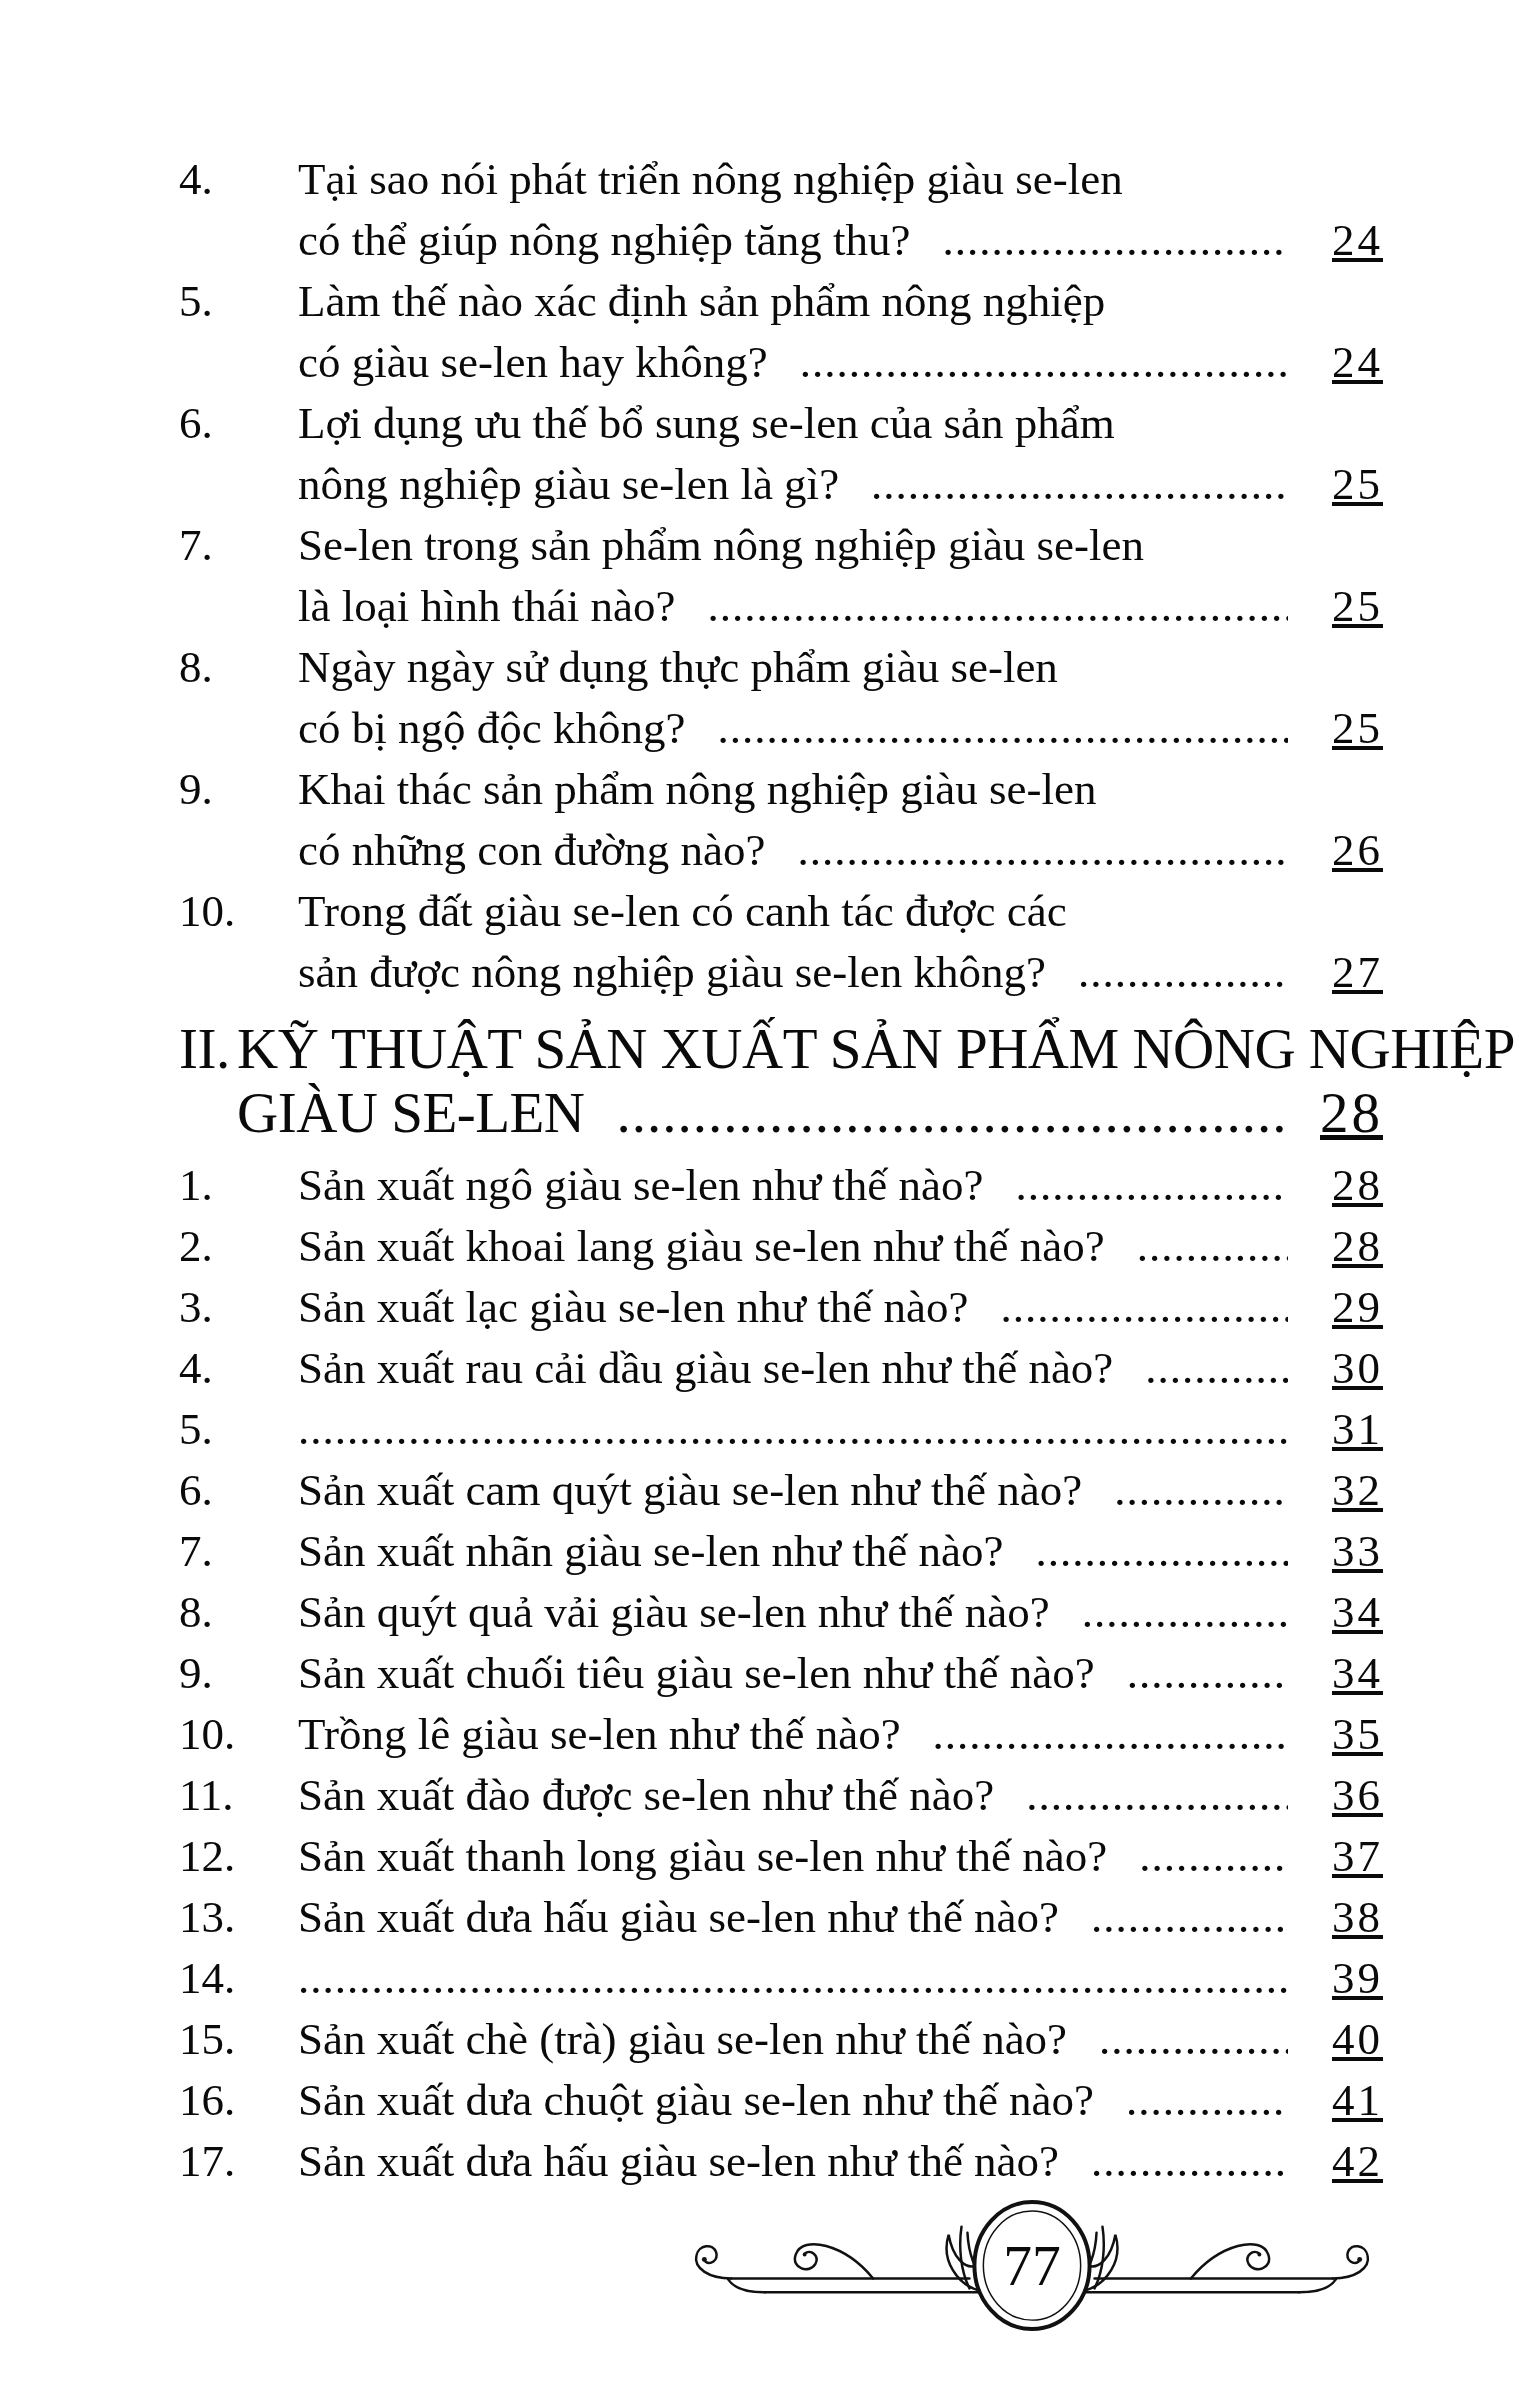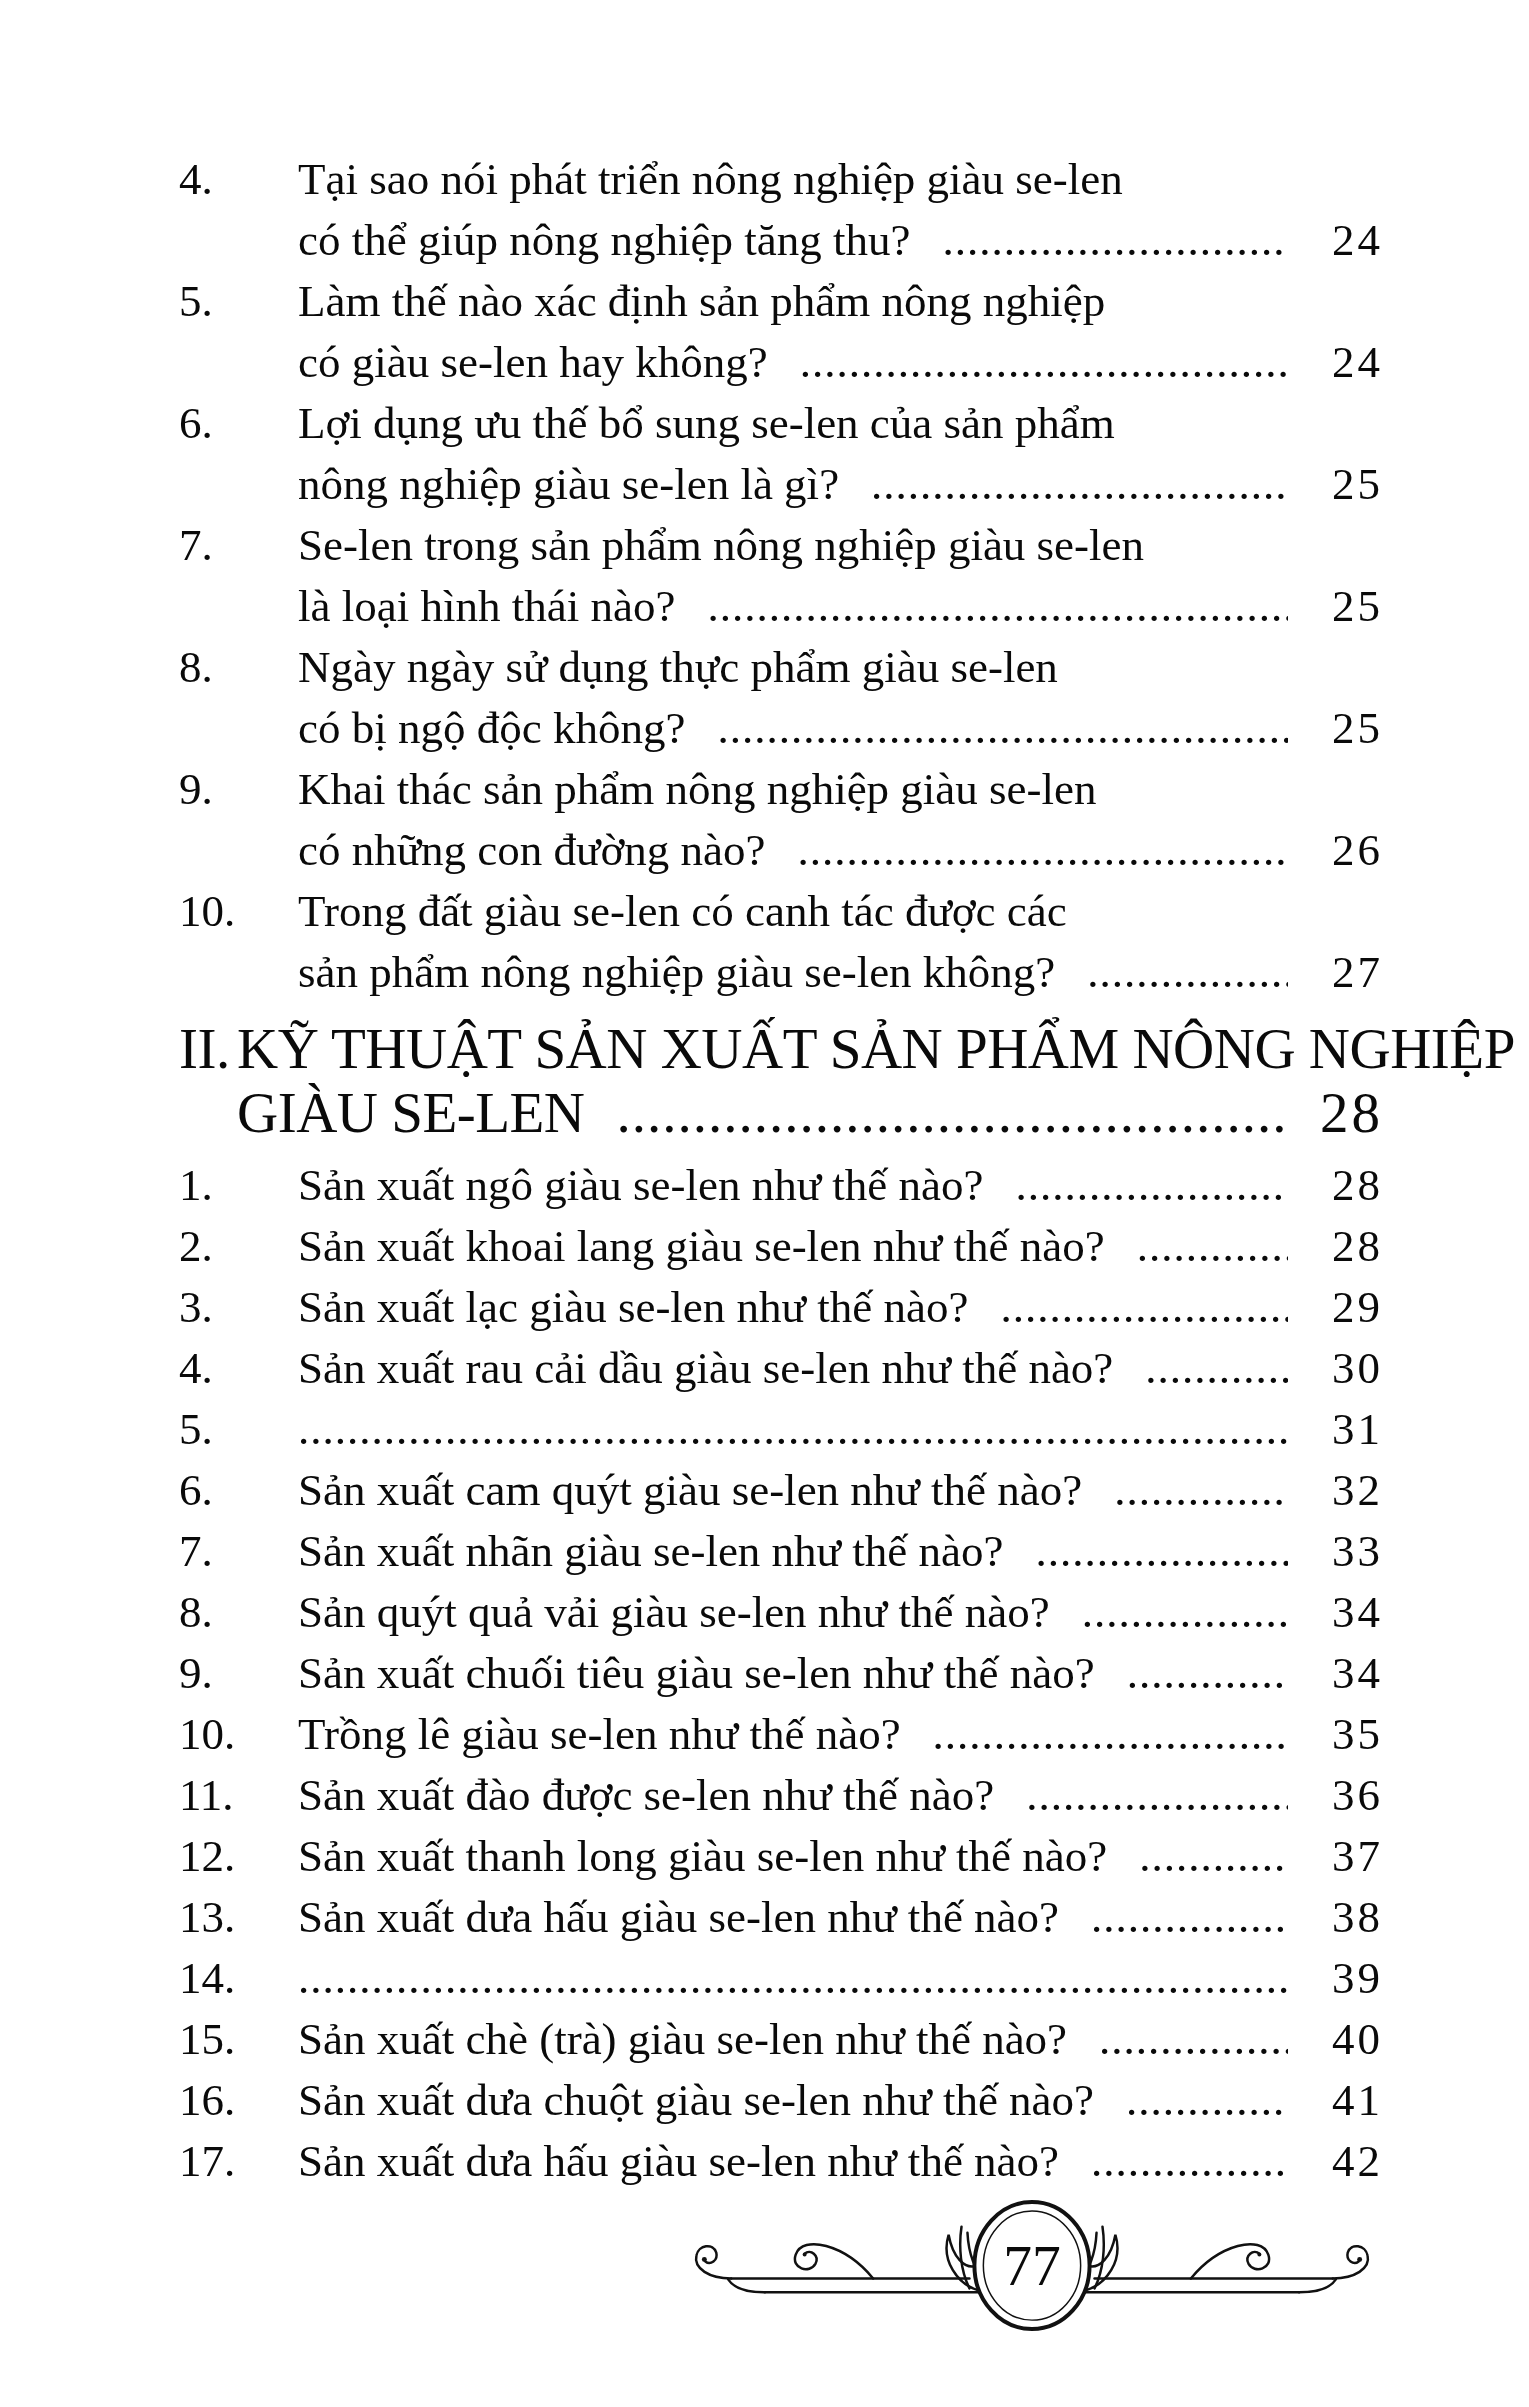--- a/index.html
+++ b/index.html
@@ -59,20 +59,21 @@
     white-space: nowrap;
     letter-spacing: 1px;
   }
   .dots::after {
     content: "..........................................................................................................................................................";
   }
   .page-num {
     flex: none;
     margin-left: 12px;
     letter-spacing: 3px;
+    text-decoration: underline;
   }
   
   .entry.heading {
     margin-top: 14px;
     margin-bottom: 10px;
     font-size: 57px;
     line-height: 64px;
     letter-spacing: -0.5px;
   }
   .entry.heading .num {
@@ -169,21 +170,21 @@
         <span class="dots"></span>
         <span class="page-num">26</span>
       </div>
     </div>
   </div>
       <div class="entry item">
     <span class="num">10.</span>
     <div class="body">
       <div class="entry-line">Trong đất giàu se-len có canh tác được các</div>
           <div class="entry-lastline">
-        <span class="txt">sản phẩm nông nghiệp giàu se-len không? </span>
+        <span class="txt">sản được nông nghiệp giàu se-len không? </span>
         <span class="dots"></span>
         <span class="page-num">27</span>
       </div>
     </div>
   </div>
       <div class="entry heading">
     <span class="num">II.</span>
     <div class="body">
       <div class="entry-line">KỸ THUẬT SẢN XUẤT SẢN PHẨM NÔNG NGHIỆP</div>
           <div class="entry-lastline">

